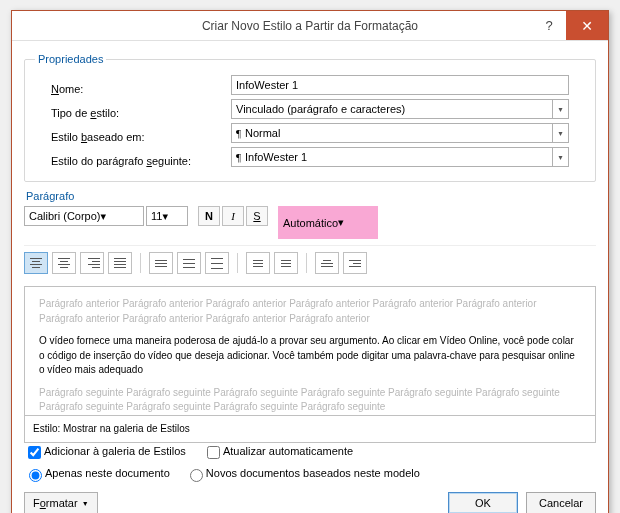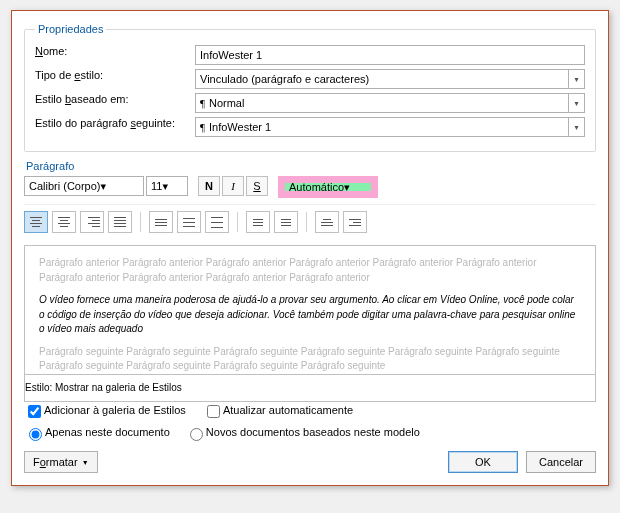--- a/index.html
+++ b/index.html
@@ -63,23 +63,23 @@
     margin: 4px 0 8px 0;
     padding: 6px 10px 10px 10px;
   }
   legend {
     color: #0a5aa0;
     font-size: 11px;
     padding: 0 3px;
   }
   .row {
     display: flex;
-    align-items: flex-start;
-    margin: 4px 0;
-    gap: 0;
+    align-items: flex-end;
+    margin: 4px 16px;
+    gap: 20px;
   }
   .row label {
     min-width: 160px;
   }
   .input, select {
     font-family: inherit;
     font-size: 11px;
     border: 1px solid #b0b0b0;
     background: #fff;
     height: 20px;
@@ -153,27 +153,27 @@
     align-items: center;
     justify-content: center;
     cursor: pointer;
     font-size: 11px;
   }
   .tbtn.bold { font-weight: bold; }
   .tbtn.italic { font-style: italic; font-family: serif; }
   .tbtn.under { text-decoration: underline; }
   .color-sel {
     position: relative;
-    border: 7px solid #f9a8d4;
-    height: 22px;
+    border: 1px solid #f9a8d4;
+    height: 33px;
     display: flex;
     align-items: center;
     padding: 0 4px;
     width: 100px;
-    background: #86efac;
+    background: #f9a8d4;
   }
   .align-row {
     display: flex;
     align-items: center;
     gap: 4px;
     margin: 6px 0;
     border-top: 1px solid #eee;
     padding: 6px 0;
   }
   .ib {
@@ -200,25 +200,25 @@
   .preview {
     border: 1px solid #c0c0c0;
     background: #fff;
     padding: 10px 14px;
     font-size: 10px;
     line-height: 1.45;
     height: 130px;
     overflow: hidden;
   }
   .preview .ghost { color: #b8b8b8; }
-  .preview .main { color: #000; margin: 8px 0; font-size: 10px; font-style: italic; }
+  .preview .main { color: #000; margin: 8px 0; font-size: 10px; }
   .summary {
     border: 1px solid #c0c0c0;
     border-top: none;
-    padding: 6px 0;
+    padding: 6px 8px;
     font-size: 10px;
     line-height: 1.4;
   }
   .checks { margin: 0 0 4px 0; }
   .checks label { margin-right: 14px; }
   .radios label { margin-right: 12px; }
   .footer {
     display: flex;
     align-items: center;
     margin-top: 10px;
@@ -246,20 +246,27 @@
   }
   .btn.primary { border-color: #4a8ccc; box-shadow: inset 0 0 0 1px #b9d7f0; }
   .underline-access { text-decoration: underline; }
   input[type=checkbox], input[type=radio] { vertical-align: middle; margin-right: 3px; }
 </style>
 </head>
 <body>
 
 <div class="window">
 
+  <div class="titlebar">
+    <div class="titlebar-title">Criar Novo Estilo a Partir da Formatação</div>
+    <div class="titlebar-btns">
+      <div class="tb-btn">?</div>
+      <div class="tb-btn tb-close">✕</div>
+    </div>
+  </div>
 
   <div class="body">
 
     <fieldset>
       <legend>Propriedades</legend>
 
       <div class="row">
         <label><span class="underline-access">N</span>ome:</label>
         <input class="input flex" value="InfoWester 1" style="">
       </div>

